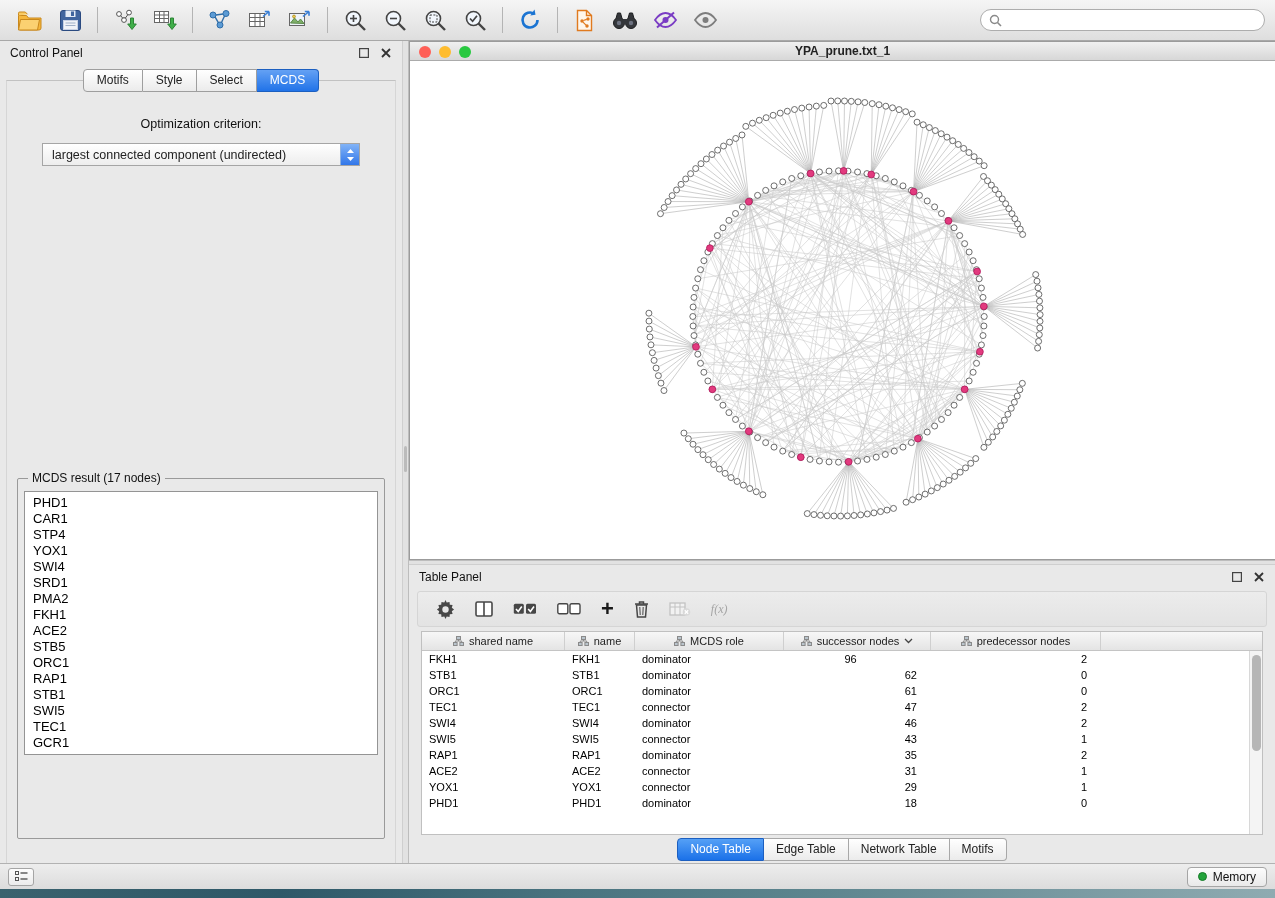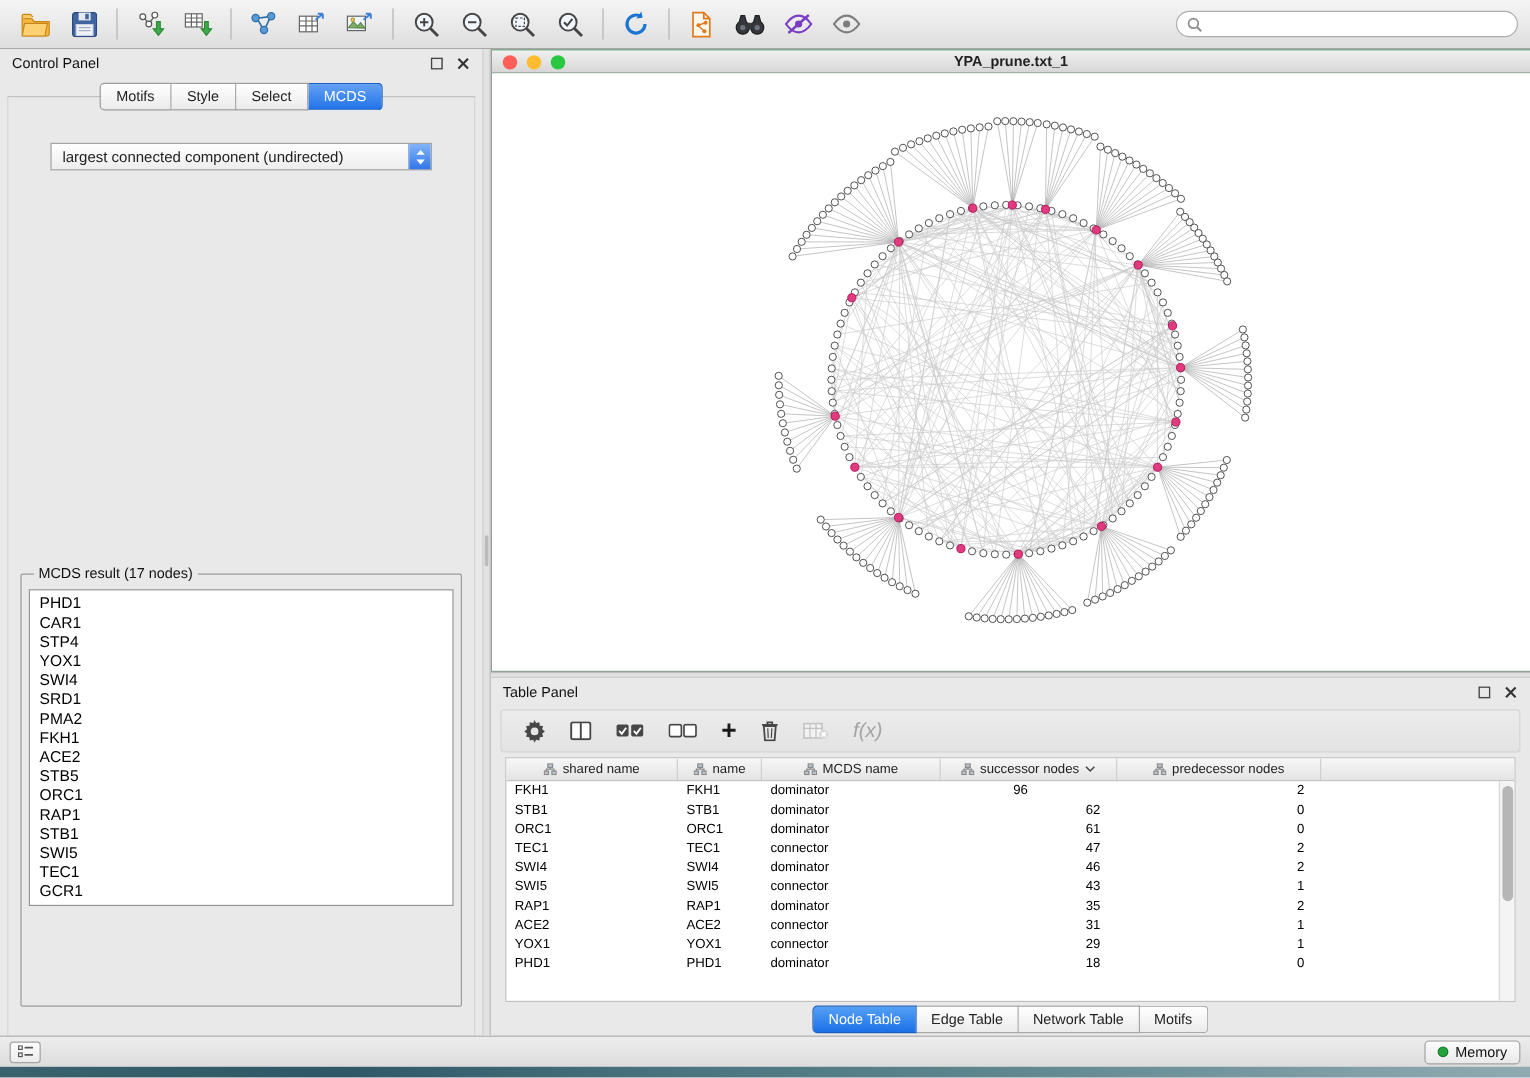--- a/index.html
+++ b/index.html
@@ -55,21 +55,21 @@
   .tlights { position:absolute; left:9px; top:3.5px; display:flex; gap:8px; }
   .tl { width:12px; height:12px; border-radius:50%; }
   .net-canvas { flex:1; background:#fff; position:relative; overflow:hidden; }
   .net-canvas svg { position:absolute; inset:0; width:100%; height:100%; }
 
   
   .table-panel { flex:1; display:flex; flex-direction:column; background:#e9e9e9; min-height:0; }
   .tp-toolbar { height:36px; flex:0 0 36px; display:flex; align-items:center; gap:20px; padding:0 18px; background:linear-gradient(#ececec,#e3e3e3); border-bottom:1px solid #d2d2d2; margin:2px 8px 4px; border:1px solid #d5d5d5; border-radius:3px; }
   .tpi { display:flex; align-items:center; justify-content:center; height:24px; color:#333; }
   .tpi.plus { font-size:22px; font-weight:bold; color:#1a1a1a; line-height:20px; }
-  .fx { font-family:Liberation Sans, sans-serif; font-style:italic; font-size:17px; color:#a4a4a4; }
+  .fx { font-family:Liberation Serif, serif; font-style:italic; font-size:12px; color:#a4a4a4; }
   .table-area { flex:1; margin:0 12px; background:#fff; border:1px solid #c0c0c0; position:relative; overflow:hidden; display:flex; flex-direction:column; }
   .thead { display:flex; height:19px; flex:0 0 19px; background:linear-gradient(#f7f7f7,#e4e4e4); border-bottom:1px solid #c4c4c4; }
   .th { display:flex; align-items:center; justify-content:center; gap:5px; font-size:11px; color:#222; border-right:1px solid #cfcfcf; overflow:hidden; }
   .th.filler { flex:1; border-right:none; }
   .tbody { flex:1; overflow:hidden; }
   .tr { display:flex; height:16px; line-height:16px; font-size:11px; color:#000; }
   .td { padding-left:7px; overflow:hidden; white-space:nowrap; }
   .td.num { text-align:right; padding-right:14px; padding-left:0; }
   .vscroll { position:absolute; top:19px; right:0; bottom:0; width:13px; background:#f4f4f4; border-left:1px solid #d8d8d8; }
   .vscroll .thumb { position:absolute; top:4px; left:2px; width:9px; height:96px; background:#b6b6b6; border-radius:5px; }
@@ -258,20 +258,21 @@
           </span>
         </span>
       </div>
       <div class="ctab-row">
           <div class="ctab">Motifs</div>
           <div class="ctab">Style</div>
           <div class="ctab">Select</div>
           <div class="ctab selected">MCDS</div>
         </div>
       <div class="tab-content">
+        <div class="opt-label">Optimization criterion:</div>
         <div class="combo">
           <span class="combo-text">largest connected component (undirected)</span>
           <span class="combo-btn">
             <svg width="9" height="14" viewBox="0 0 9 14">
                 <path d="M4.5 1L8 5H1z" fill="#fff"></path>
                 <path d="M4.5 13L1 9h7z" fill="#fff"></path>
               </svg>
           </span>
         </div>
         <div class="flex-spacer"></div>
@@ -1082,21 +1083,21 @@
               </div>
               <div class="th" style="width: 149px; flex: 0 0 149px;">
                 <svg width="11" height="10" viewBox="0 0 11 10">
                   <g fill="#b9c4cc" stroke="#8a8a8a">
                     <rect x="3.5" y="0.5" width="4" height="3"></rect>
                     <rect x="0.5" y="6.5" width="3.6" height="3"></rect>
                     <rect x="6.9" y="6.5" width="3.6" height="3"></rect>
                   </g>
                   <path d="M5.5 3.5v1.5M2.3 6.5V5h6.4v1.5" fill="none" stroke="#8a8a8a"></path>
                 </svg>
-                <span class="thlabel">MCDS name</span>
+                <span class="thlabel">MCDS role</span>
               </div>
               <div class="th" style="width: 147px; flex: 0 0 147px; align-items: center;">
                 <svg width="11" height="10" viewBox="0 0 11 10">
                   <g fill="#b9c4cc" stroke="#8a8a8a">
                     <rect x="3.5" y="0.5" width="4" height="3"></rect>
                     <rect x="0.5" y="6.5" width="3.6" height="3"></rect>
                     <rect x="6.9" y="6.5" width="3.6" height="3"></rect>
                   </g>
                   <path d="M5.5 3.5v1.5M2.3 6.5V5h6.4v1.5" fill="none" stroke="#8a8a8a"></path>
                 </svg>

